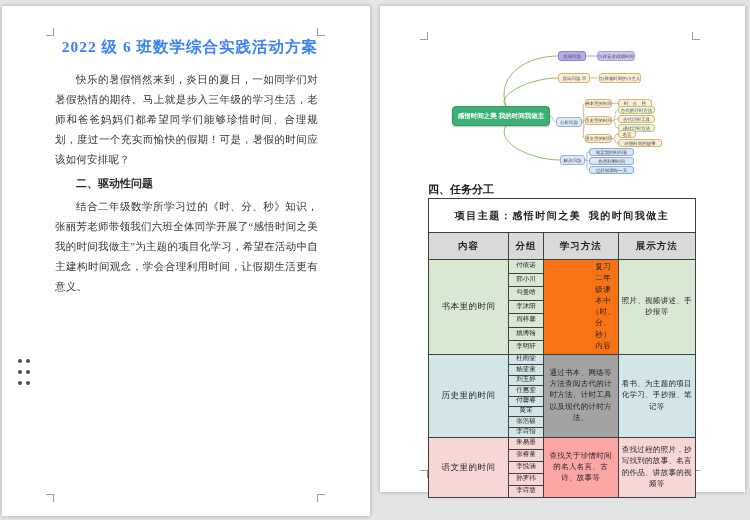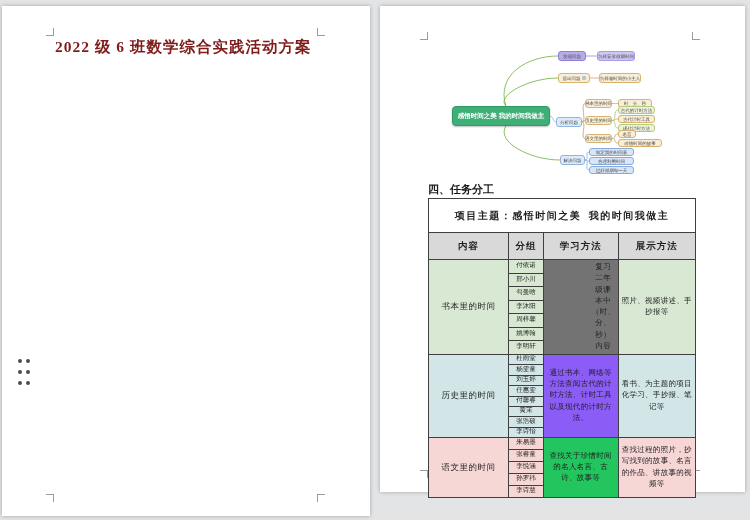--- a/index.html
+++ b/index.html
@@ -9,22 +9,22 @@
   #left-page{left:2px;top:6px;width:368px;height:510px;}
   #right-page{left:380px;top:6px;width:365px;height:486px;}
   
   .mark{position:absolute;width:7px;height:7px;border:0 solid #9b9b9b;}
   .mark.tl{border-right-width:1px;border-bottom-width:1px;}
   .mark.tr{border-left-width:1px;border-bottom-width:1px;}
   .mark.bl{border-right-width:1px;border-top-width:1px;}
   .mark.br{border-left-width:1px;border-top-width:1px;}
   
   #doc-body{padding:30px 52px 0 53px;}
-  #doc-title{font-size:15.5px;font-weight:bold;text-align:left;letter-spacing:1px;
-             margin:0 0 12px 0;line-height:22px;color:#7f1d1d;}
+  #doc-title{font-size:15.5px;font-weight:bold;text-align:right;letter-spacing:1px;
+             margin:0 0 12px 0;line-height:22px;color:#3b82f6;}
   .sec-heading{font-weight:bold;font-size:11px;margin:6px 0 6px 0;text-indent:21px;line-height:15px;}
   .para{margin:0;font-size:10.5px;line-height:20px;text-align:justify;text-indent:2em;
         letter-spacing:.2px;color:#333;}
   
   #drag-handle{position:absolute;left:18px;top:359px;display:grid;
                grid-template-columns:4px 4px;grid-auto-rows:4px;gap:7px 4px;}
   #drag-handle span{width:4px;height:4px;border-radius:50%;background:#4d4d4d;}
   
   #mindmap{position:absolute;left:0;top:0;width:365px;height:190px;}
   #mm-svg{position:absolute;left:0;top:0;pointer-events:none;}
@@ -59,20 +59,23 @@
 </head>
 <body>
 
 <div class="page" id="left-page">
   <div class="mark tl" style="left:44px;top:22px;"></div>
   <div class="mark tr" style="left:315px;top:22px;"></div>
   <div class="mark bl" style="left:44px;top:488px;"></div>
   <div class="mark br" style="left:315px;top:488px;"></div>
   <div id="doc-body">
     <h1 id="doc-title">2022 级 6 班数学综合实践活动方案</h1>
+    <p class="para">快乐的暑假悄然来到，炎日的夏日，一如同学们对暑假热情的期待。马上就是步入三年级的学习生活，老师和爸爸妈妈们都希望同学们能够珍惜时间、合理规划，度过一个充实而愉快的假期！可是，暑假的时间应该如何安排呢？</p>
+    <div class="sec-heading">二、驱动性问题</div>
+    <p class="para">结合二年级数学所学习过的《时、分、秒》知识，张丽芳老师带领我们六班全体同学开展了“感悟时间之美 我的时间我做主”为主题的项目化学习，希望在活动中自主建构时间观念，学会合理利用时间，让假期生活更有意义。</p>
   </div>
 </div>
 
 <div id="drag-handle">
   <span></span>
     <span></span>
     <span></span>
     <span></span>
     <span></span>
     <span></span>
@@ -181,21 +184,21 @@
           </tr>
           <tr>
             <th class="t-head">内容</th>
             <th class="t-head">分组</th>
             <th class="t-head">学习方法</th>
             <th class="t-head">展示方法</th>
           </tr>
           <tr class="g0">
             <td class="t-content" rowspan="7" style="background: rgb(217, 232, 211);">书本里的时间</td>
             <td class="name-cell" style="background: rgb(217, 232, 211);">付依诺</td>
-            <td class="t-method" rowspan="7" style="background: #737373; padding-left: 48px;">复习二年级课本中（时、分、秒）内容</td>
+            <td class="t-method" rowspan="7" style="background: #f97316; padding-left: 48px;">复习二年级课本中（时、分、秒）内容</td>
             <td class="t-display" rowspan="7" style="background: rgb(217, 232, 211);">照片、视频讲述、手抄报等</td>
           </tr>
           <tr class="g0">
             <td class="name-cell" style="background: rgb(217, 232, 211);">邢小川</td>
           </tr>
           <tr class="g0">
             <td class="name-cell" style="background: rgb(217, 232, 211);">勾曼晗</td>
           </tr>
           <tr class="g0">
             <td class="name-cell" style="background: rgb(217, 232, 211);">李沐阳</td>
@@ -205,21 +208,21 @@
           </tr>
           <tr class="g0">
             <td class="name-cell" style="background: rgb(217, 232, 211);">姚博翰</td>
           </tr>
           <tr class="g0">
             <td class="name-cell" style="background: rgb(217, 232, 211);">李明轩</td>
           </tr>
           <tr class="g1">
             <td class="t-content" rowspan="8" style="background: rgb(210, 230, 232);">历史里的时间</td>
             <td class="name-cell" style="background: rgb(210, 230, 232);">杜雨堂</td>
-            <td class="t-method" rowspan="8" style="background: #8b5cf6; margin-top: 36px;">通过书本、网络等方法查阅古代的计时方法、计时工具以及现代的计时方法。</td>
+            <td class="t-method" rowspan="8" style="background: #a3a3a3; margin-top: 36px;">通过书本、网络等方法查阅古代的计时方法、计时工具以及现代的计时方法。</td>
             <td class="t-display" rowspan="8" style="background: rgb(210, 230, 232);">看书、为主题的项目化学习、手抄报、笔记等</td>
           </tr>
           <tr class="g1">
             <td class="name-cell" style="background: rgb(210, 230, 232);">杨雯童</td>
           </tr>
           <tr class="g1">
             <td class="name-cell" style="background: rgb(210, 230, 232);">刘玉婷</td>
           </tr>
           <tr class="g1">
             <td class="name-cell" style="background: rgb(210, 230, 232);">任惠雯</td>
@@ -232,21 +235,21 @@
           </tr>
           <tr class="g1">
             <td class="name-cell" style="background: rgb(210, 230, 232);">张浩硕</td>
           </tr>
           <tr class="g1">
             <td class="name-cell" style="background: rgb(210, 230, 232);">李诗怡</td>
           </tr>
           <tr class="g2">
             <td class="t-content" rowspan="5" style="background: rgb(247, 214, 214);">语文里的时间</td>
             <td class="name-cell" style="background: rgb(247, 214, 214);">朱易墨</td>
-            <td class="t-method" rowspan="5" style="background: #22c55e;">查找关于珍惜时间的名人名言、古诗、故事等</td>
+            <td class="t-method" rowspan="5" style="background: #fca5a5;">查找关于珍惜时间的名人名言、古诗、故事等</td>
             <td class="t-display" rowspan="5" style="background: rgb(247, 214, 214);">查找过程的照片，抄写找到的故事、名言的作品、讲故事的视频等</td>
           </tr>
           <tr class="g2">
             <td class="name-cell" style="background: rgb(247, 214, 214);">张睿童</td>
           </tr>
           <tr class="g2">
             <td class="name-cell" style="background: rgb(247, 214, 214);">李悦涵</td>
           </tr>
           <tr class="g2">
             <td class="name-cell" style="background: rgb(247, 214, 214);">孙罗祎</td>

